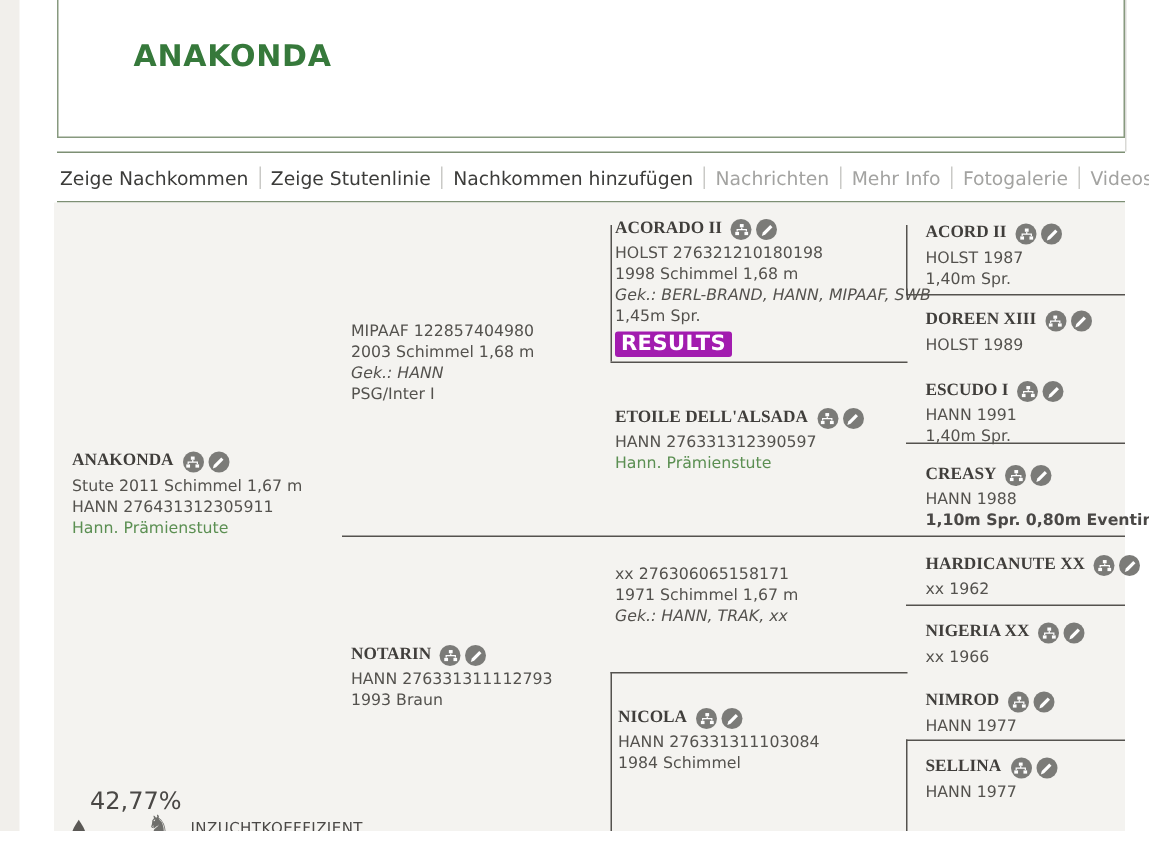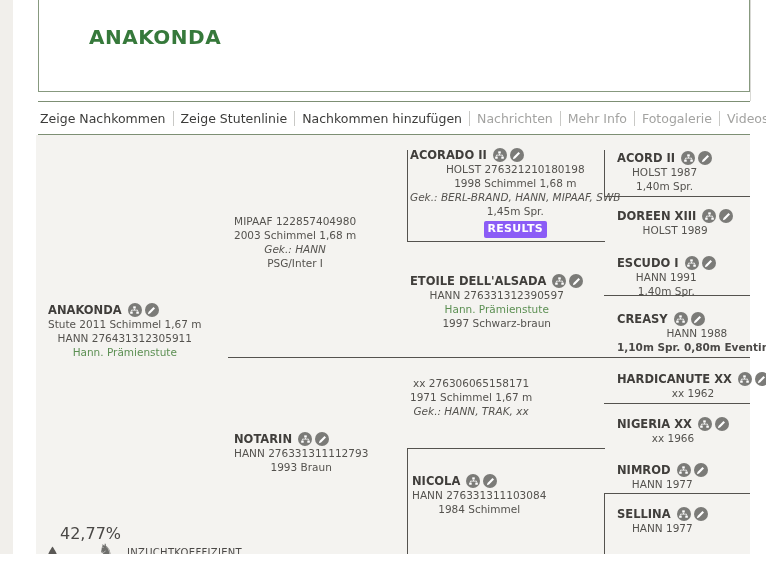--- a/index.html
+++ b/index.html
@@ -22,31 +22,31 @@
              display:flex; align-items:center; column-gap:7px; font-size:12.5px; }
   .nav-item { white-space:nowrap; color:#3c3c3a; cursor:pointer; }
   .nav-item.muted { color:#a3a3a1; }
   .nav-sep { width:1px; height:15px; background:#c9c9c6; flex:0 0 1px; }
 
   
   .ped { position:absolute; left:36px; top:135px; width:714px; height:430px; background:#f4f3f0; }
   .pline { position:absolute; background:#54524e; }
 
   .horse { position:absolute; }
-  .hrow { display:flex; align-items:flex-end; gap:3px; height:16px; }
+  .hrow { display:flex; align-items:flex-start; gap:3px; height:16px;font-family:Liberation Serif, serif; }
   .hname { font-size:11.5px; font-weight:bold; color:#403e3b; white-space:nowrap; cursor:pointer; }
   .hicons { display:inline-flex; gap:3px; margin-left:3px; }
   .cicon { width:14px; height:14px; border-radius:50%; background:#7b7b78; display:inline-flex;
            align-items:center; justify-content:center; cursor:pointer; }
   .cicon svg { display:block; }
-  .hline { font-size:10.5px; line-height:14px; color:#54524e; white-space:nowrap;text-align:center; }
+  .hline { font-size:10.5px; line-height:14px; color:#54524e; white-space:nowrap; }
   .hline.gek { font-style:italic; }
   .hline.green { color:#5b8f52; }
   .hline.bold { font-weight:bold; color:#4a4846; }
-  .badge { background:#8b5cf6; color:#fff; font-size:11px; font-weight:bold; padding:1px 4px 2px 4px;
+  .badge { background:#a21caf; color:#fff; font-size:14px; font-weight:bold; padding:1px 4px 2px 4px;
            border-radius:2px; letter-spacing:0.3px; display:inline-block; margin-top:3px; cursor:pointer; }
 
   
   #c0 { left:48px;  top:301px; }
   #c1 { left:234px; top:214px; }
   #c2 { left:234px; top:430px; }
   #c3 { left:410px; top:146px; }
   #c4 { left:410px; top:272px; }
   #c5 { left:410px; top:376px; }
   #c6 { left:412px; top:472px; }
@@ -223,21 +223,20 @@
           <span class="cicon">
             <svg width="9" height="9" viewBox="0 0 10 10">
               <path d="M1 9.2 L1.7 6.6 L7.2 1.1 L8.9 2.8 L3.4 8.3 Z" fill="#fff"></path>
             </svg>
           </span>
         </span>
       </div>
     <div>
         <div class="hline info">HANN 276331312390597</div>
         <div class="hline green">Hann. Prämienstute</div>
-        <div class="hline info">1997 Schwarz-braun</div>
       </div>
   </div>
   <div class="horse" id="c5">
     <div>
         <div class="hline info">xx 276306065158171</div>
         <div class="hline info">1971 Schimmel 1,67 m</div>
         <div class="hline gek">Gek.: HANN, TRAK, xx</div>
       </div>
   </div>
   <div class="horse" id="c6">

